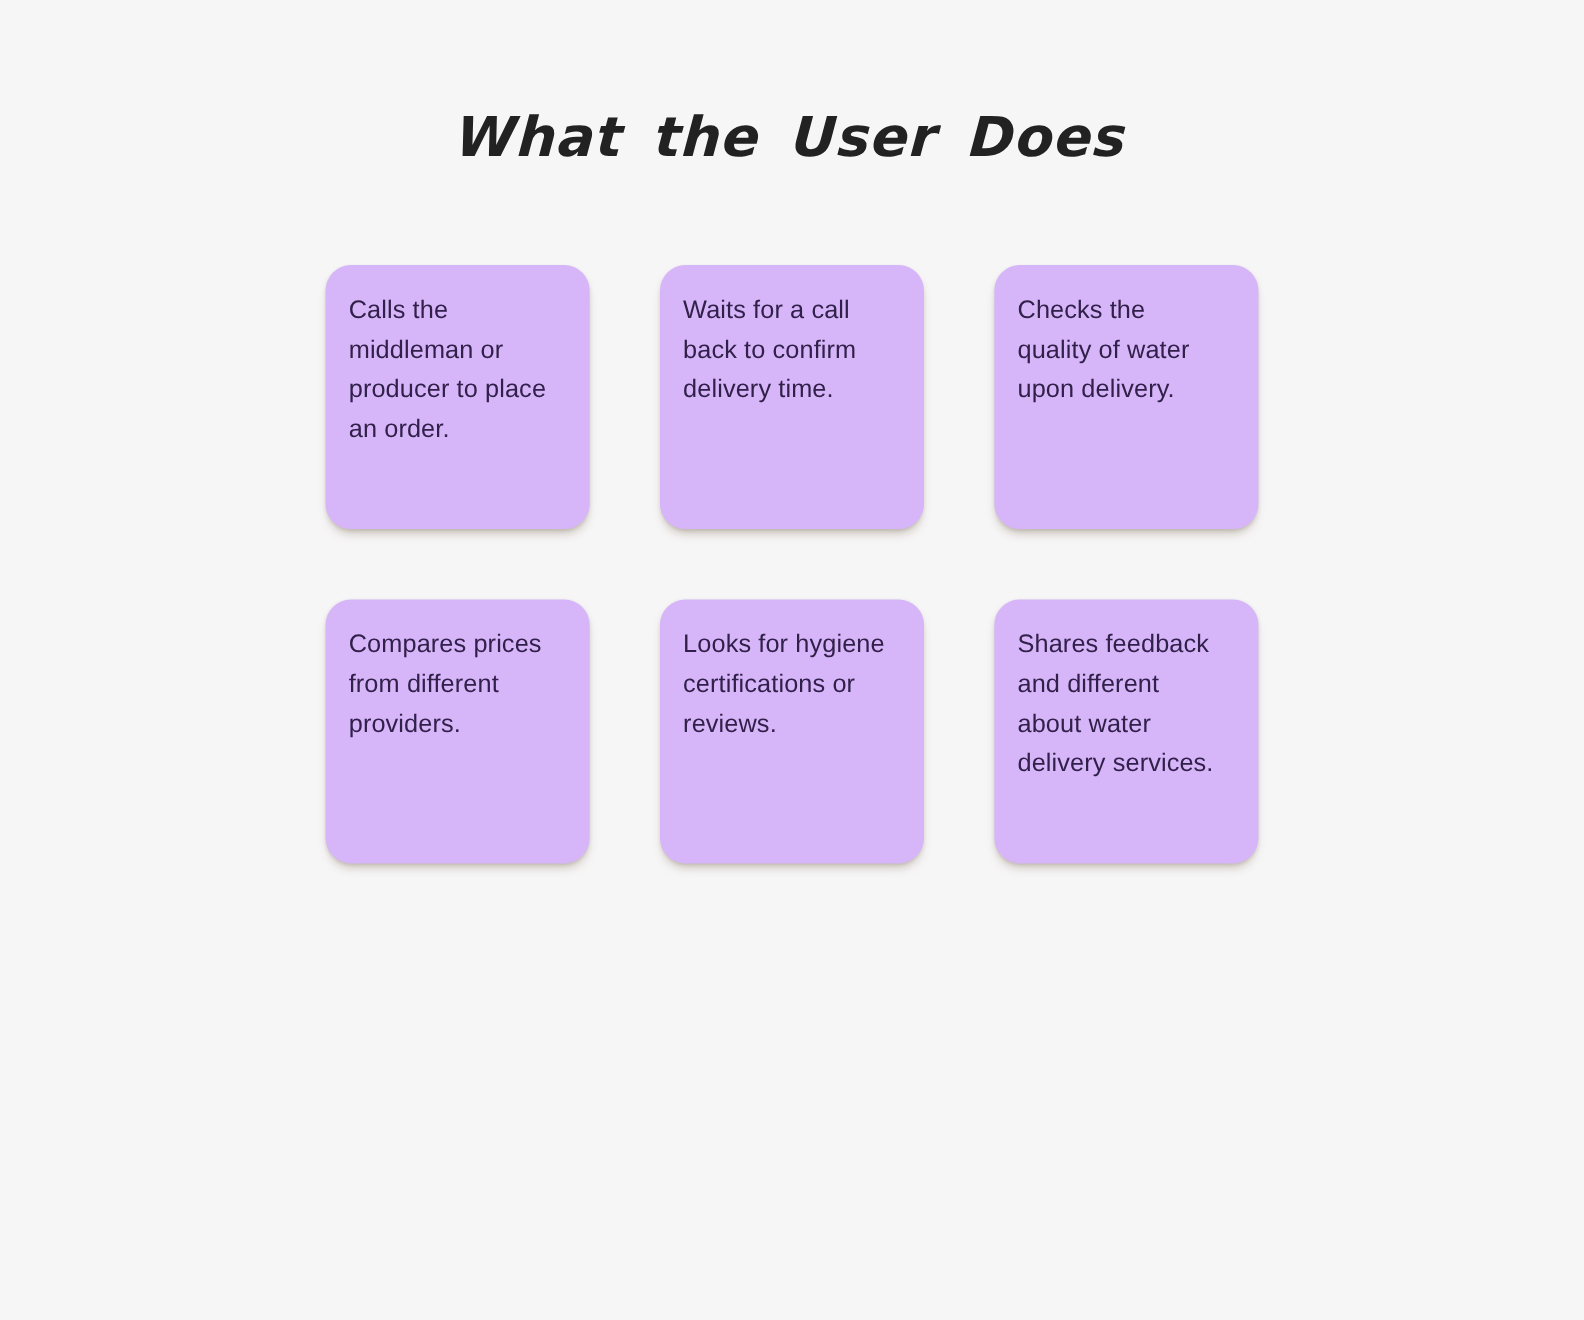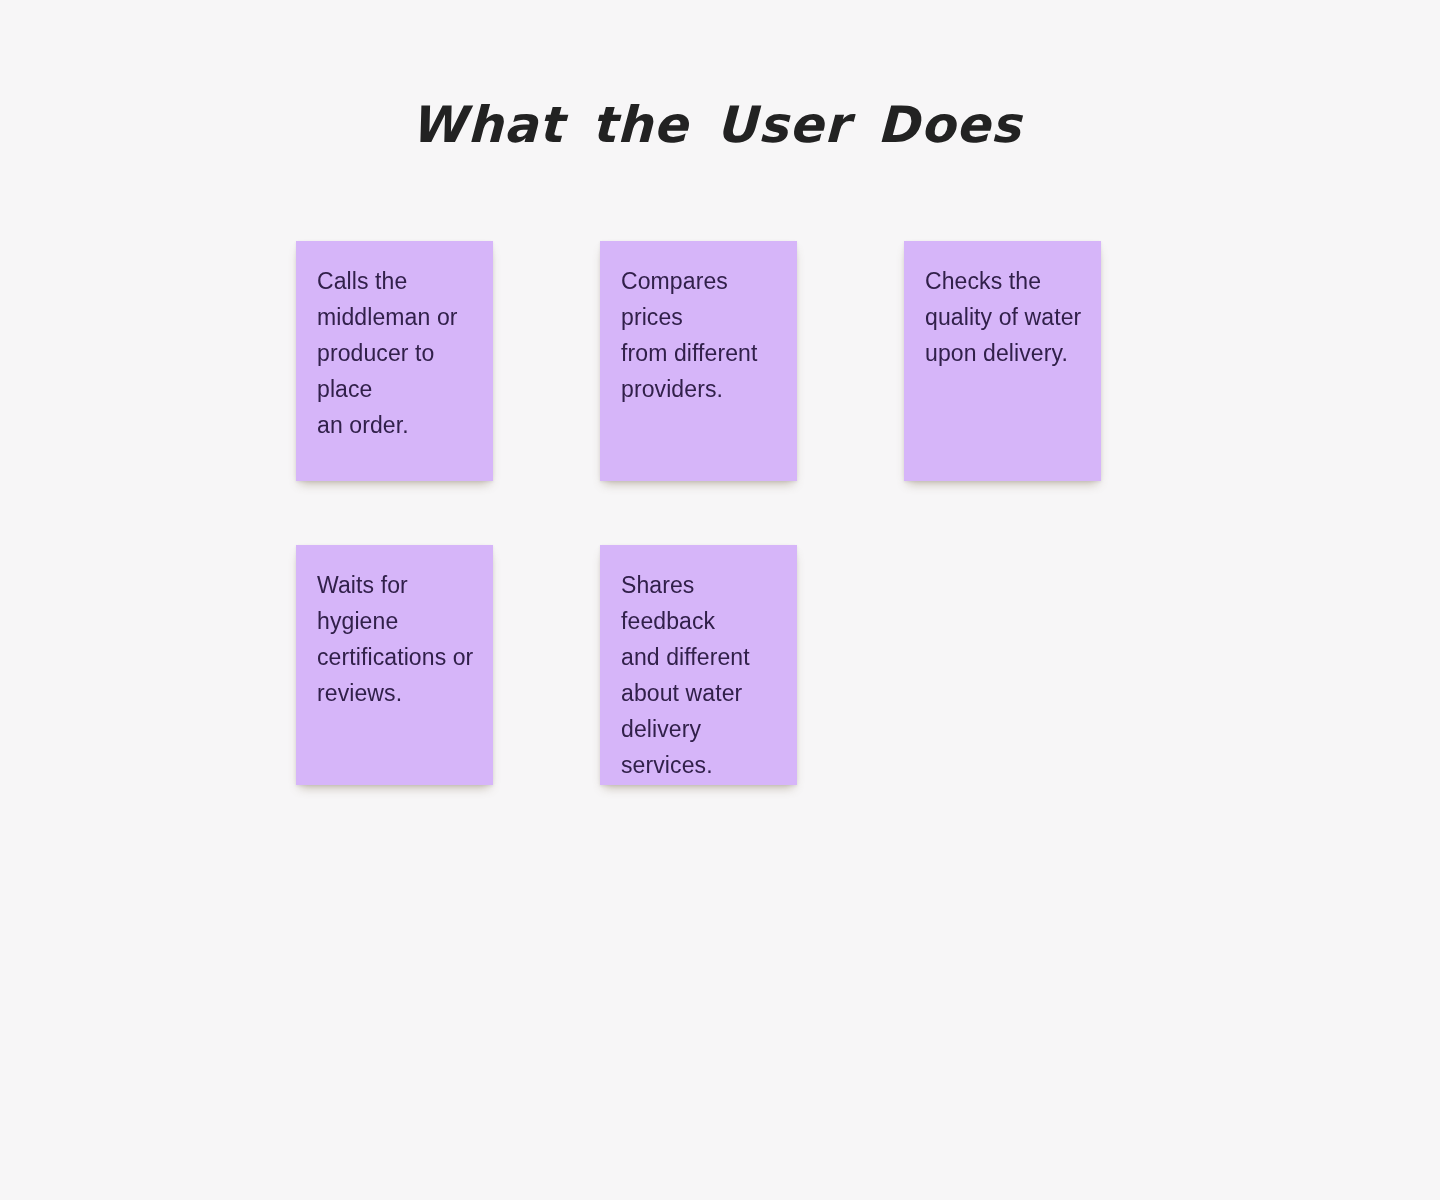--- a/index.html
+++ b/index.html
@@ -38,27 +38,28 @@
     position: absolute;
     left: 296px;
     top: 241px;
     display: grid;
     grid-template-columns: repeat(3, 240px);
     grid-auto-rows: 240px;
     column-gap: 64px;
     row-gap: 64px;
   }
   .sticky-note {
-    width: 197px;
+    width: 240px;
     height: 240px;
     background: var(--sticky-fill, #d6b5f9);
     box-shadow: 0 6px 10px -4px rgba(120, 100, 70, 0.45),
                 0 1px 3px rgba(0, 0, 0, 0.08);
     box-sizing: border-box;
     padding: 22px 18px 20px 21px;
+    border-radius: 23px;
   }
   .sticky-note-text {
     font-size: 23px;
     line-height: 36px;
     color: var(--sticky-text, #31204a);
     white-space: pre-line;
     letter-spacing: 0.1px;
   }
 </style>
 </head>
@@ -67,35 +68,40 @@
 <div class="canvas">
   <h1 class="board-title">What the User Does</h1>
   <div class="notes-grid">
   <div class="sticky-note">
     <div class="sticky-note-text">Calls the
 middleman or
 producer to place
 an order.</div>
   </div>
 
-
   <div class="sticky-note">
-    <div class="sticky-note-text">Compares prices
-from different
-providers.</div>
+    <div class="sticky-note-text">Waits for a call
+back to confirm
+delivery time.</div>
   </div>
 
   <div class="sticky-note">
     <div class="sticky-note-text">Checks the
 quality of water
 upon delivery.</div>
   </div>
 
   <div class="sticky-note">
-    <div class="sticky-note-text">Waits for hygiene
+    <div class="sticky-note-text">Compares prices
+from different
+providers.</div>
+  </div>
+
+  <div class="sticky-note">
+    <div class="sticky-note-text">Looks for hygiene
 certifications or
 reviews.</div>
   </div>
 
 
   <div class="sticky-note">
     <div class="sticky-note-text">Shares feedback
 and different
 about water
 delivery services.</div>

